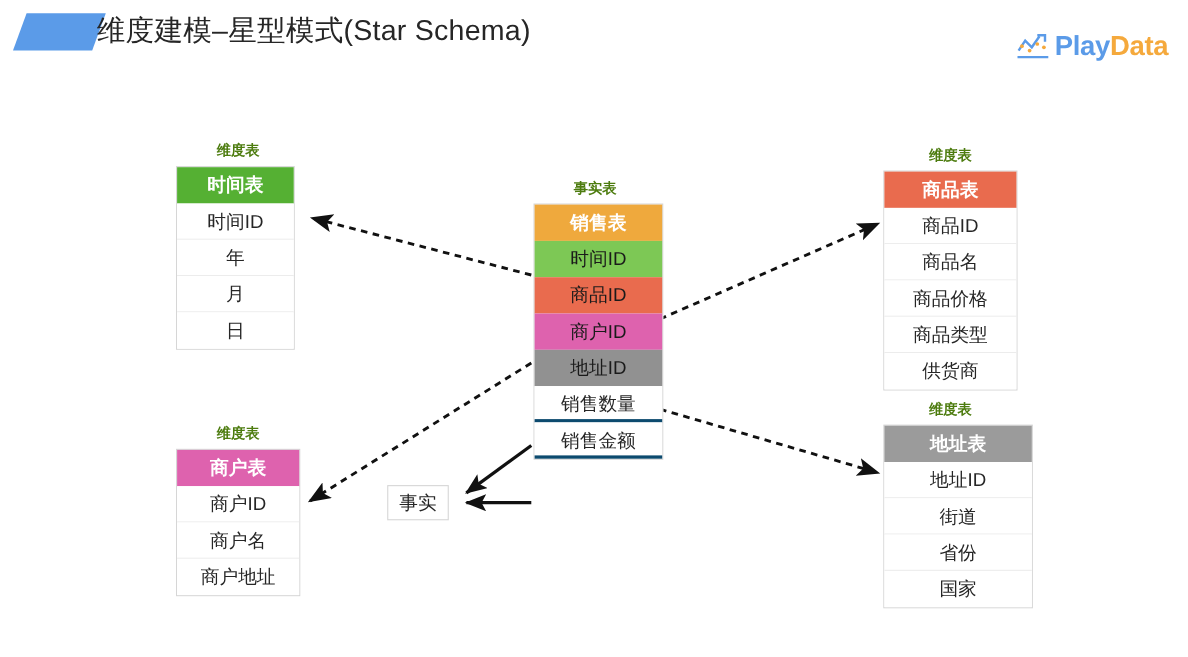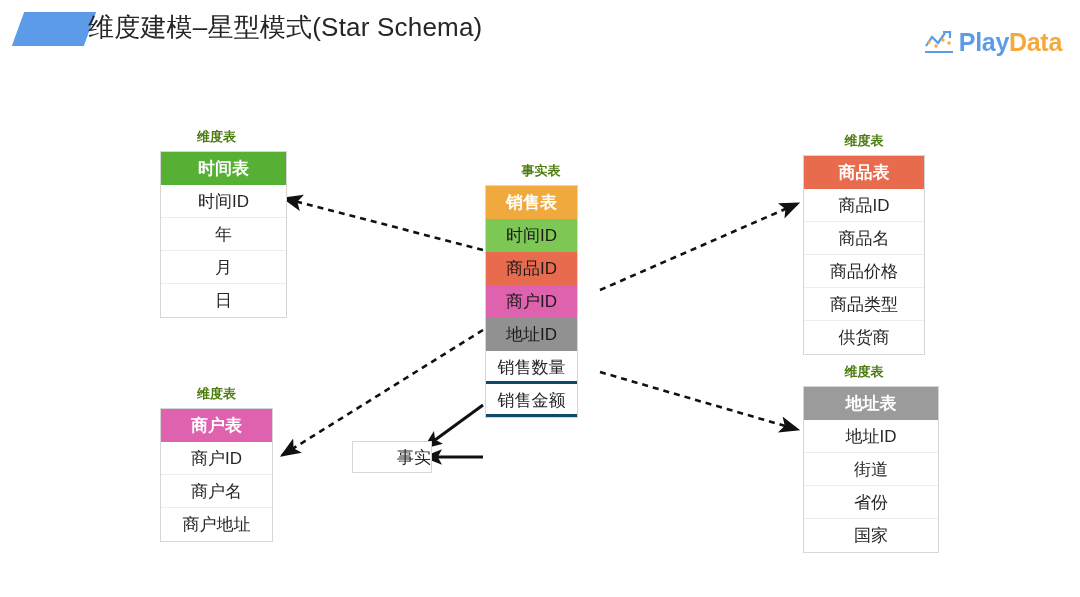--- a/index.html
+++ b/index.html
@@ -154,21 +154,21 @@
         <line x1="600" y1="290" x2="799" y2="203" stroke="#111111" stroke-width="2.6" stroke-dasharray="6 5" marker-end="url(#ah)"></line>
         <line x1="483" y1="330" x2="281" y2="456" stroke="#111111" stroke-width="2.6" stroke-dasharray="6 5" marker-end="url(#ah)"></line>
         <line x1="600" y1="372" x2="799" y2="430" stroke="#111111" stroke-width="2.6" stroke-dasharray="6 5" marker-end="url(#ah)"></line>
         <line x1="483" y1="405" x2="424" y2="448" stroke="#111111" stroke-width="3" marker-end="url(#ahs)"></line>
         <line x1="483" y1="457" x2="424" y2="457" stroke="#111111" stroke-width="3" marker-end="url(#ahs)"></line>
       </g>
   </svg>
 
   <div id="tables">
       <div class="tbl-caption" style="left: 160px; top: 128px; width: 113px;">维度表</div>
-      <div class="tbl" style="left: 160px; top: 151px; width: 127px;">
+      <div class="tbl" style="left: 160px; top: 151px; width: 108px;">
         <div class="row hdr" style="background: rgb(85, 176, 51);">时间表</div>
         <div class="row plain">时间ID</div>
         <div class="row plain">年</div>
         <div class="row plain">月</div>
         <div class="row plain">日</div>
       </div>
       <div class="tbl-caption" style="left: 803px; top: 132px; width: 122px;">维度表</div>
       <div class="tbl" style="left: 803px; top: 155px; width: 122px;">
         <div class="row hdr" style="background: rgb(233, 107, 78);">商品表</div>
         <div class="row plain">商品ID</div>
@@ -186,28 +186,28 @@
       </div>
       <div class="tbl-caption" style="left: 803px; top: 363px; width: 122px;">维度表</div>
       <div class="tbl" style="left: 803px; top: 386px; width: 136px;">
         <div class="row hdr" style="background: rgb(155, 155, 155);">地址表</div>
         <div class="row plain">地址ID</div>
         <div class="row plain">街道</div>
         <div class="row plain">省份</div>
         <div class="row plain">国家</div>
       </div>
       <div class="tbl-caption" style="left: 485px; top: 162px; width: 112px;">事实表</div>
-      <div class="tbl fact" style="left: 485px; top: 185px; width: 93px;">
+      <div class="tbl fact" style="left: 485px; top: 185px; width: 118px;">
         <div class="row filled hdr" style="background: rgb(239, 169, 61);">销售表</div>
         <div class="row filled" style="background: rgb(125, 200, 85);">时间ID</div>
         <div class="row filled" style="background: rgb(233, 107, 78);">商品ID</div>
         <div class="row filled" style="background: rgb(222, 98, 174);">商户ID</div>
         <div class="row filled" style="background: rgb(145, 145, 145);">地址ID</div>
         <div class="row plain" style="background: rgb(255, 255, 255);">销售数量</div>
         <div class="row plain" style="background: rgb(255, 255, 255);">销售金额</div>
       </div>
     </div>
 
-  <div class="factbox" style="left: 352px; top: 441px; width: 80px; height: 32px; line-height: 32px; text-align: right;">
+  <div class="factbox" style="left: 352px; top: 441px; width: 56px; height: 32px; line-height: 32px;">
     <span>事实</span>
   </div>
 
 </div>
 
 </body></html>

